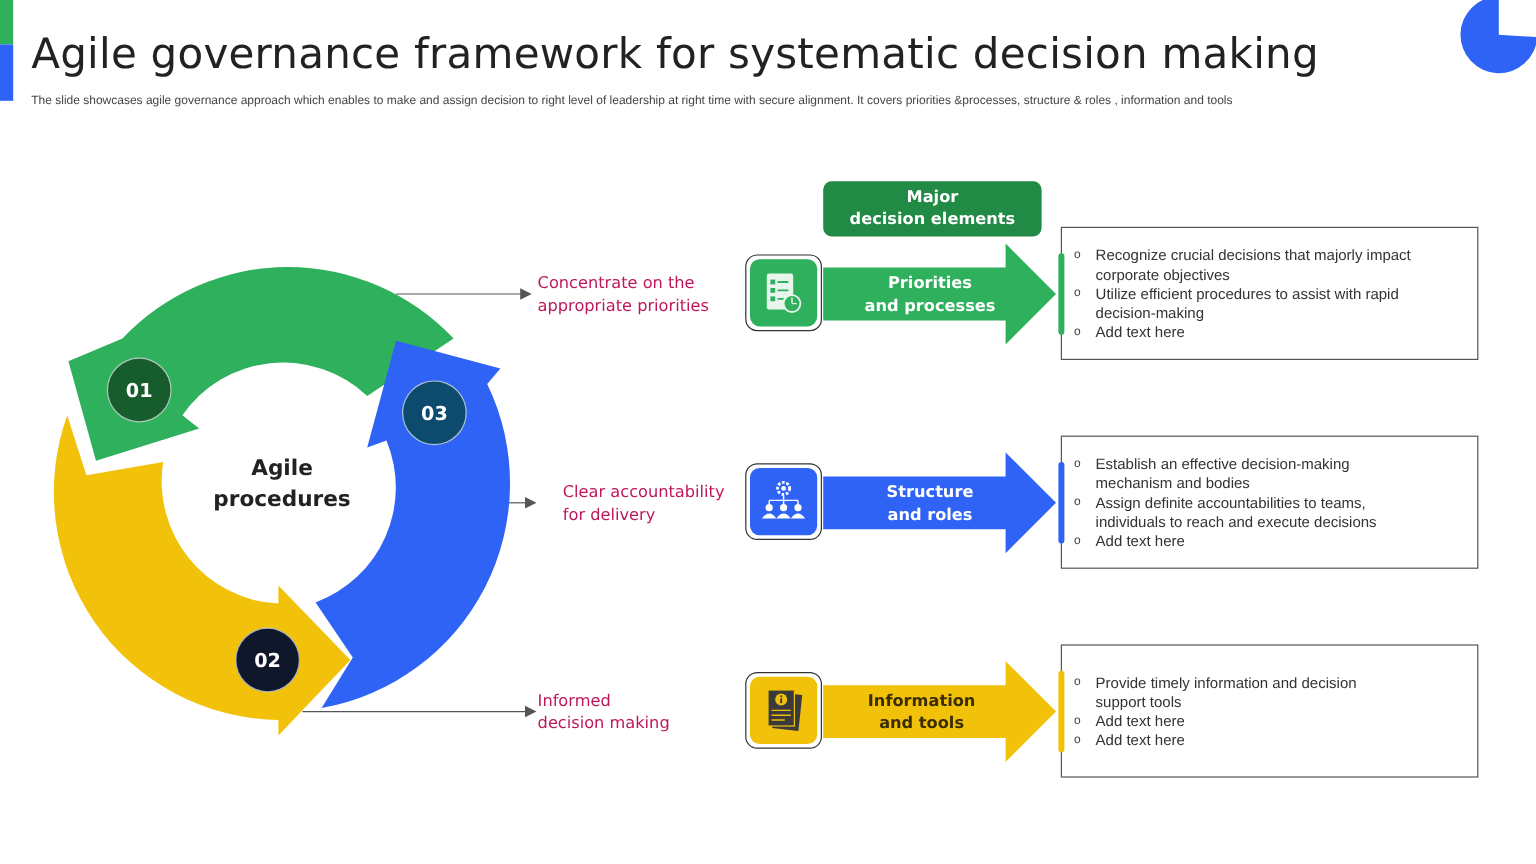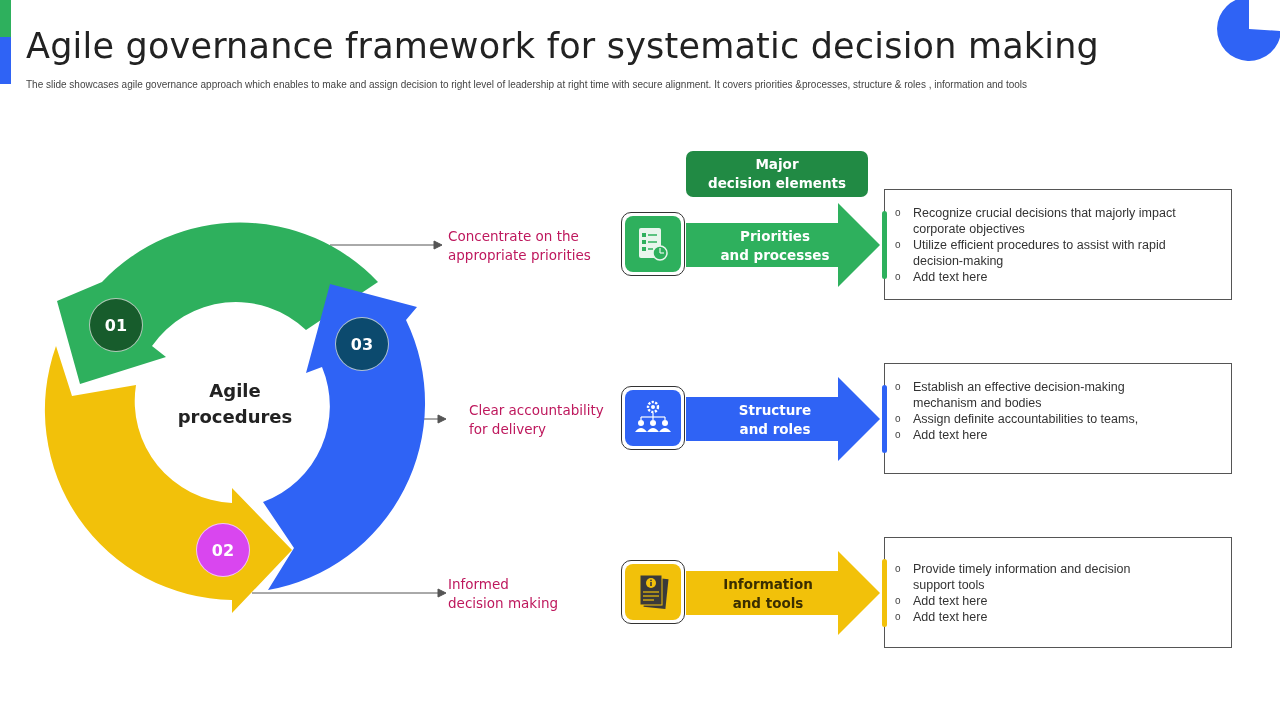--- a/index.html
+++ b/index.html
@@ -77,21 +77,21 @@
            L 294 548
            Z"></path>
 </svg>
 
 <div class="ring-center">
   <div>Agile</div>
   <div>procedures</div>
 </div>
 
 <div class="num-badge" style="left:89px; top:298px; background:#175c2c;">01</div>
-<div class="num-badge" style="left:196px; top:523px; background:#d946ef;">02</div>
+<div class="num-badge" style="left:196px; top:523px; background:#0f172a;">02</div>
 <div class="num-badge" style="left:335px; top:317px; background:#0c4a6e;">03</div>
 
 <div class="conn-label" style="left:448px; top:227px;">
   <div>Concentrate on the</div>
   <div>appropriate priorities</div>
 </div>
 <div class="conn-label" style="left:469px; top:401px;">
   <div>Clear accountability</div>
   <div>for delivery</div>
 </div>
@@ -199,20 +199,21 @@
   <div class="desc-bar" style="top:21px; height:68px; background:#2f63f5;"></div>
   <ul class="desc-list" style="top:15px;">
     <li>
         <span class="bullet">o</span>
         <div>Establish an  effective  decision-making</div>
         <div>mechanism  and bodies</div>
       </li>
     <li>
         <span class="bullet">o</span>
         <div>Assign definite  accountabilities to teams,</div>
+        <div>individuals  to reach and  execute decisions</div>
       </li>
     <li>
         <span class="bullet">o</span>
         <div>Add text here</div>
       </li>
   </ul>
 </div>
 <div class="desc-box" style="top:537px;">
   <div class="desc-bar" style="top:21px; height:68px; background:#f2c10a;"></div>
   <ul class="desc-list" style="top:23px;">

